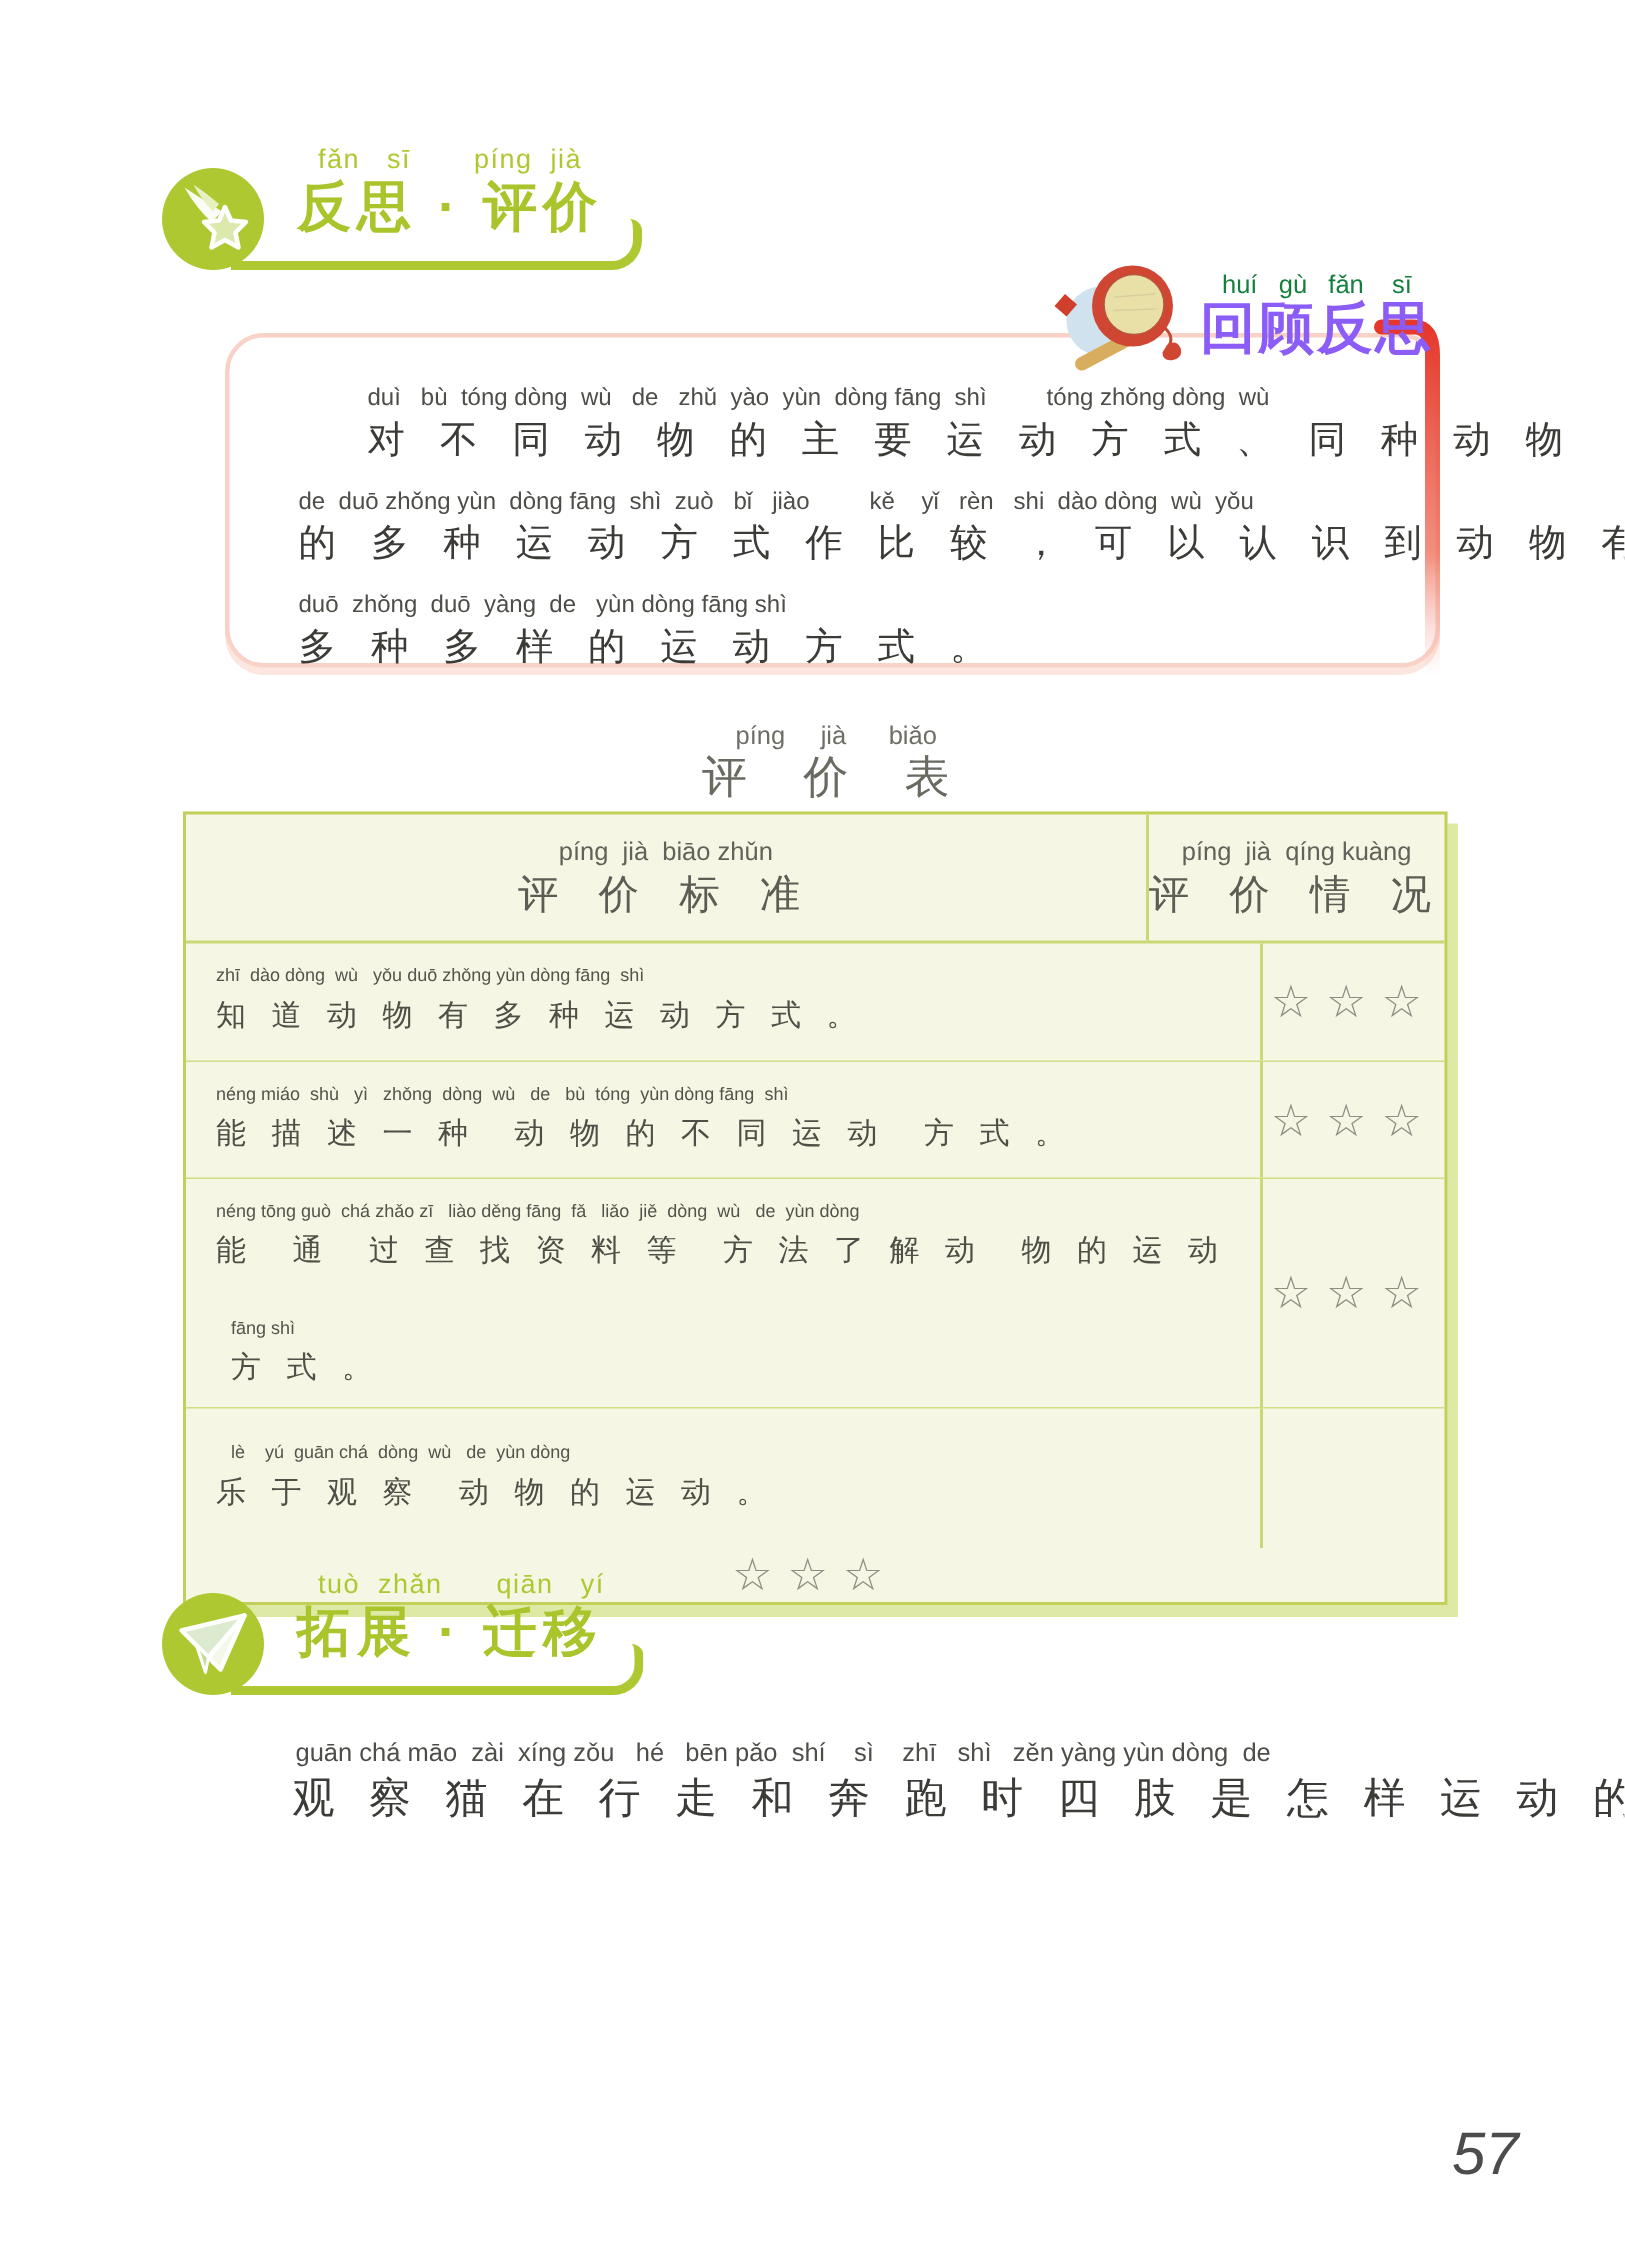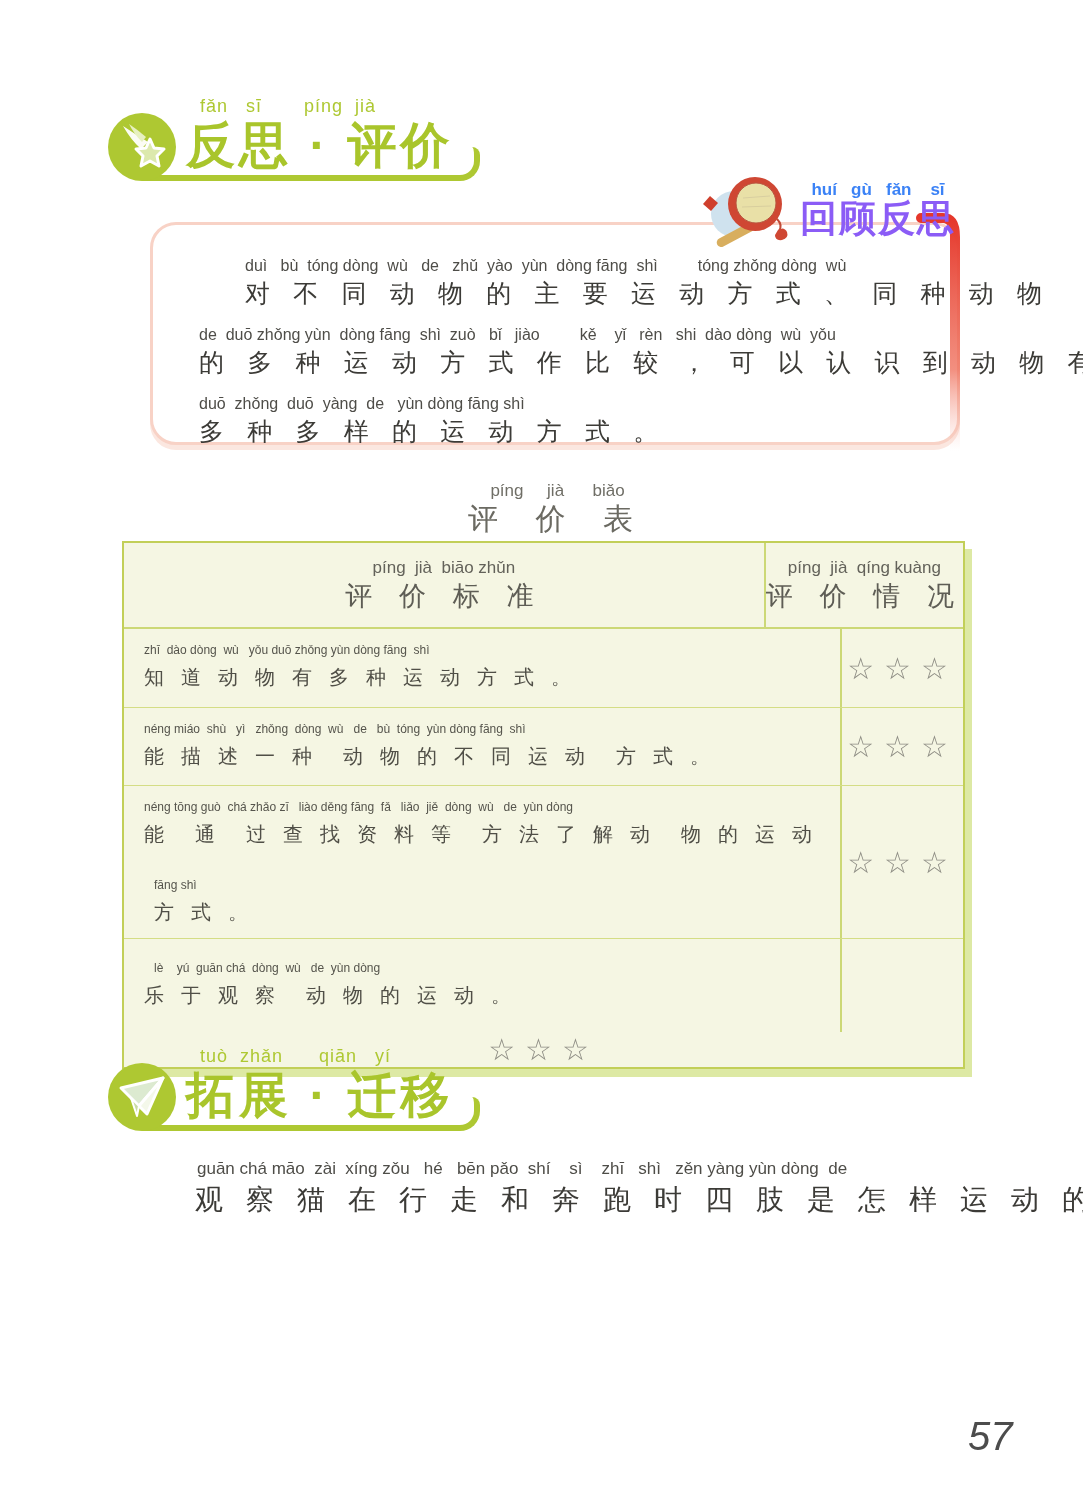--- a/index.html
+++ b/index.html
@@ -13,45 +13,45 @@
   }
 
   
   .sec-badge { position: absolute; display: flex; align-items: flex-end; }
   .badge-circle {
     position: relative; z-index: 2;
     width: 68px; height: 68px; border-radius: 50%;
     background: #aec832; flex: 0 0 auto;
     display: flex; align-items: center; justify-content: center;
   }
-  .badge-text { position: relative; margin-left: 6px; padding: 0 26px 6px 4px; }
+  .badge-text { position: relative; margin-left: 18px; padding: 0 26px 6px 4px; }
   .badge-underline {
     position: absolute; left: -40px; right: 0; bottom: 0; height: 34px;
     border-bottom: 6px solid #aec832; border-right: 6px solid #aec832;
     border-bottom-right-radius: 20px; border-top-right-radius: 8px;
   }
   .badge-pinyin { color: #aec832; font-size: 18px; letter-spacing: 1px; white-space: pre; padding-left: 14px; }
-  .badge-title { color: #a9c52b; font-size: 49px; font-weight: bold; letter-spacing: 4px; line-height: 1.15; padding-bottom: 2px; }
+  .badge-title { color: #a9c52b; font-size: 36px; font-weight: bold; letter-spacing: 4px; line-height: 1.15; padding-bottom: 16px; }
 
   
   .review-box {
     position: absolute; left: 150px; top: 222px; width: 810px; height: 223px;
     background: #ffffff;
     border: 3px solid #f8d2c6; border-radius: 26px;
     box-shadow: 0 5px 0 #fbe7e0;
     padding: 30px 38px 0 46px;
   }
   .review-accent { position: absolute; right: -16px; top: -14px; pointer-events: none; }
 
   .review-head {
     position: absolute; left: 700px; top: 170px; z-index: 3;
     display: flex; align-items: center;
   }
   .review-head-text { margin-left: 4px; text-align: center; }
-  .review-head-pinyin { color: #3b82f6; font-size: 17px; white-space: pre; font-weight: bold; }
+  .review-head-pinyin { color: #15803d; font-size: 17px; white-space: pre; }
   .review-head-title { color: #8b5cf6; font-size: 37px; font-weight: bold; letter-spacing: 2px; line-height: 1.05; }
 
   
   .line-group { margin-bottom: 13px; }
   .py { display: block; color: #4e4d48; font-size: 16px; line-height: 22px; white-space: pre; }
   .hz {
     display: block; color: #3c3b37; font-size: 25px; line-height: 34px;
     font-family: "Liberation Serif", serif; letter-spacing: 5px; word-spacing: 7px; white-space: pre;
   }
   .indent1 { margin-left: 46px; }

